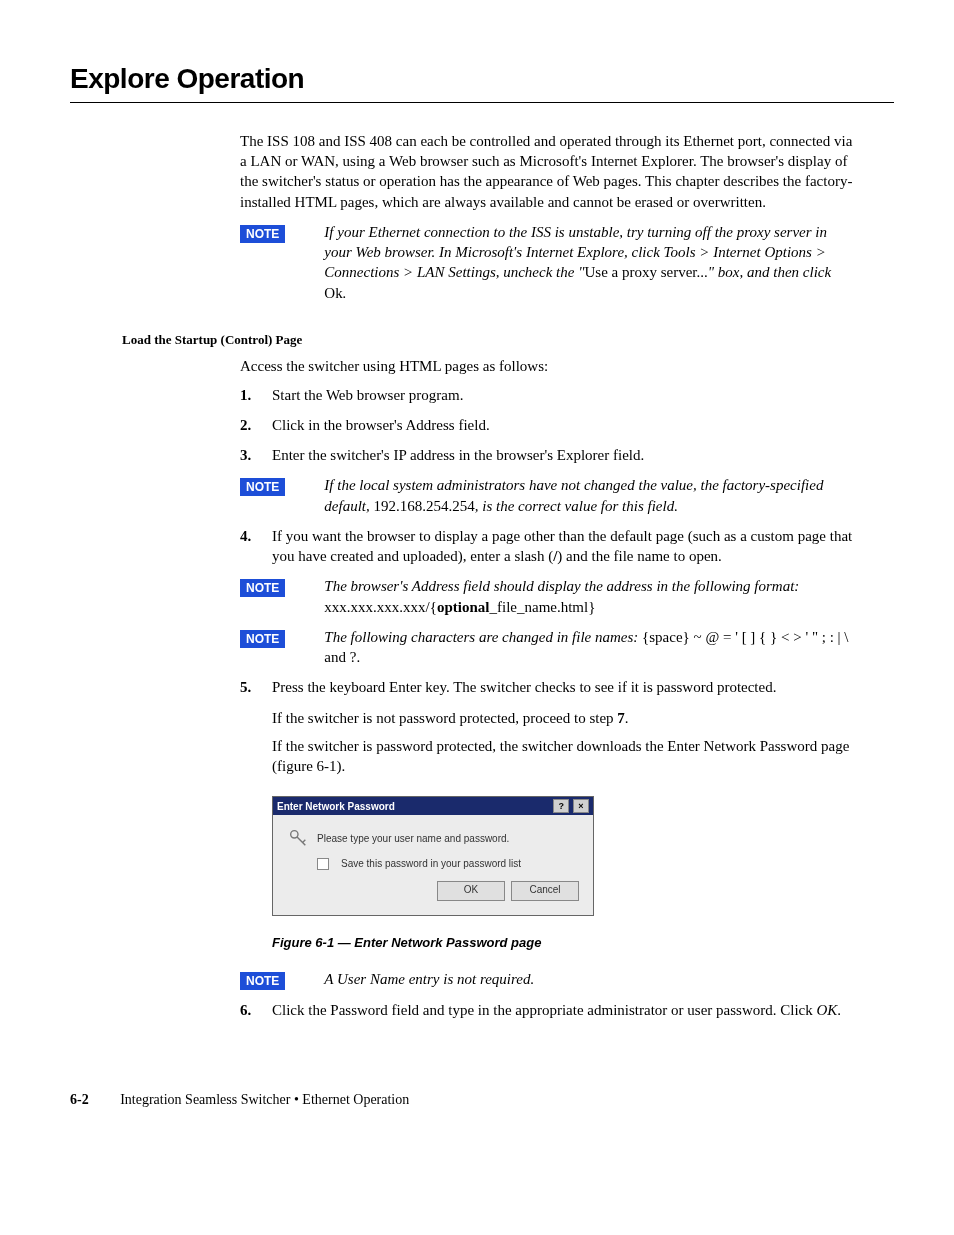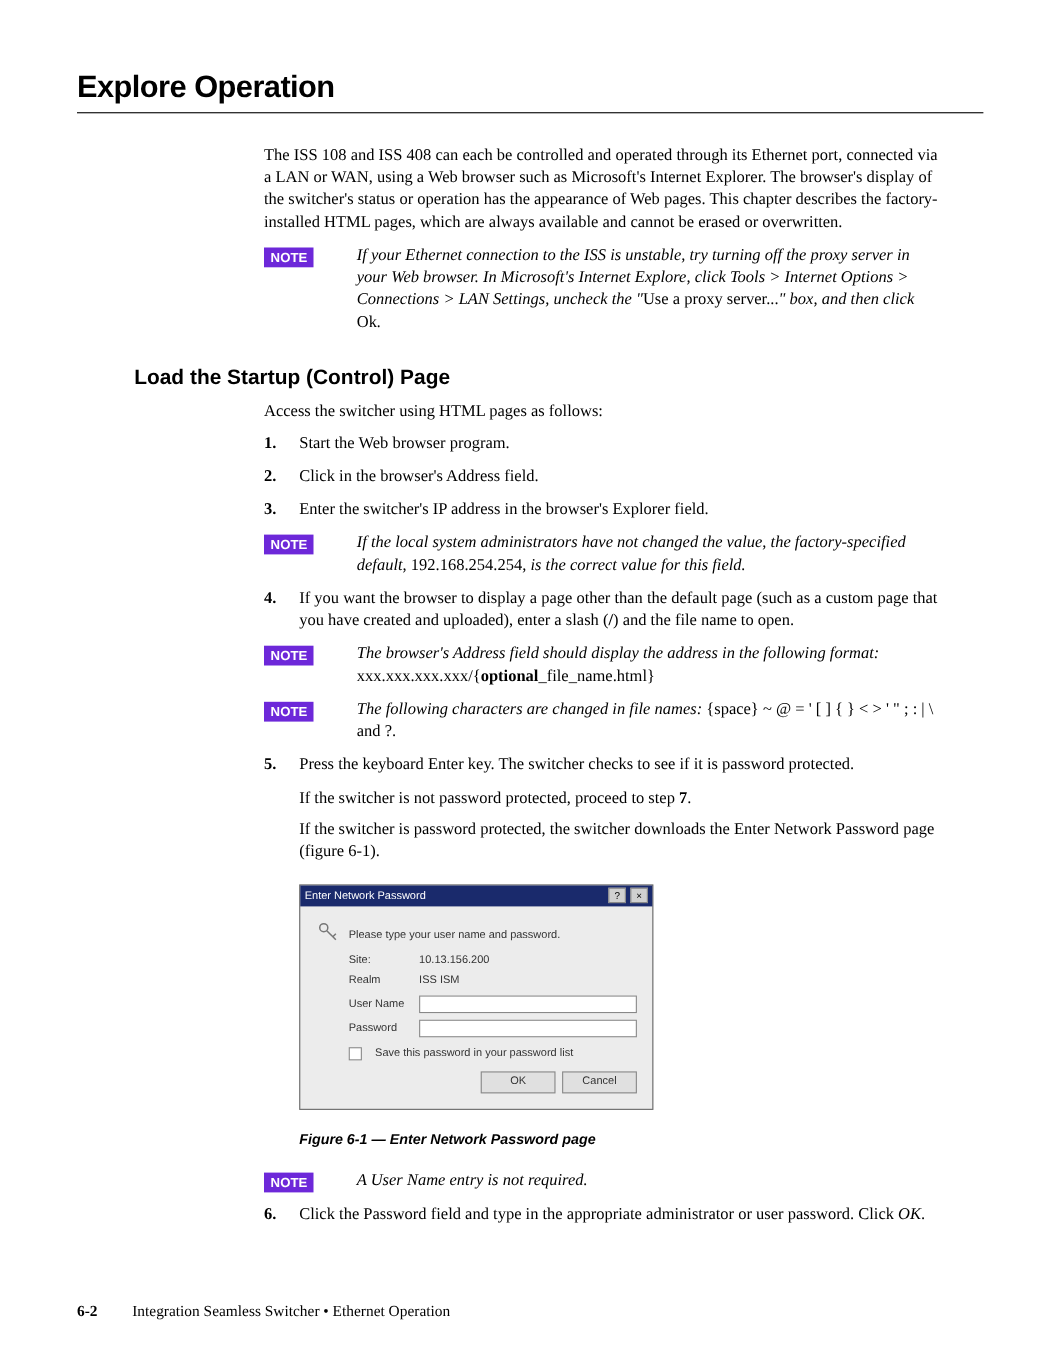--- a/index.html
+++ b/index.html
@@ -19,41 +19,41 @@
     font-size: 28px;
     margin: 0 0 4px 0;
     letter-spacing: -0.5px;
   }
   hr.rule {
     border: none;
     border-top: 1px solid #000;
     margin: 0 0 28px 0;
   }
   h2.section {
-    font-family: Liberation Sans, sans-serif;
-    font-weight: bold;
-    font-size: 19px;
+    font-family: Liberation Serif, serif;
+    font-weight: bold;
+    font-size: 13px;
     margin: 28px 0 6px 52px;
   }
   .para {
     margin-left: 170px;
     margin-right: 40px;
     margin-top: 8px;
     margin-bottom: 8px;
   }
   .note-row {
     display: flex;
     margin-left: 170px;
     margin-right: 40px;
     margin-top: 10px;
     margin-bottom: 10px;
   }
   .note-badge {
     flex: 0 0 auto;
-    background: #6d28d9;
+    background: #1d4ed8;
     color: #fff;
     font-family: Verdana, Geneva, sans-serif;
     font-weight: bold;
     font-size: 12px;
     padding: 1px 6px;
     height: 16px;
     line-height: 16px;
     margin-right: 14px;
     margin-top: 3px;
     white-space: nowrap;
@@ -96,37 +96,37 @@
     font-size: 10px;
     color: #333;
   }
   .dlg-title {
     background: #1a2a6c;
     color: #fff;
     padding: 2px 4px;
     display: flex;
     justify-content: space-between;
     align-items: center;
-    font-weight: normal;
+    font-weight: bold;
   }
   .dlg-title .ctrls span {
     display: inline-block;
     width: 14px; height: 12px;
     background: #d0d0d0;
     color: #000;
     font-size: 9px;
     text-align: center;
     line-height: 12px;
     border: 1px solid #888;
     margin-left: 1px;
   }
   .dlg-body {
     padding: 12px 14px 14px 14px;
   }
-  .dlg-msg-row { display:flex; align-items:flex-end; margin-bottom:8px;}
+  .dlg-msg-row { display:flex; align-items:center; margin-bottom:8px;}
   .dlg-icon {
     width: 22px; height: 22px; margin-right: 8px;
     display:flex; align-items:center; justify-content:center;
     font-size:16px; color:#666;
   }
   .dlg-grid {
     display: grid;
     grid-template-columns: 60px 1fr;
     row-gap: 6px;
     column-gap: 4px;
@@ -252,30 +252,20 @@
     <div class="dlg-msg-row">
       <div class="dlg-icon">
         <svg width="22" height="22" viewBox="0 0 24 24">
             <circle cx="8" cy="8" r="4" fill="none" stroke="#777" stroke-width="1.5"></circle>
             <line x1="11" y1="11" x2="20" y2="20" stroke="#777" stroke-width="1.5"></line>
             <line x1="17" y1="17" x2="20" y2="14" stroke="#777" stroke-width="1.5"></line>
           </svg>
       </div>
       <div>Please type your user name and password.</div>
     </div>
-    <div class="dlg-grid">
-      <div>Site:</div>
-      <div>10.13.156.200</div>
-      <div>Realm</div>
-      <div>ISS ISM</div>
-      <div>User Name</div>
-      <div class="dlg-input"></div>
-      <div>Password</div>
-      <div class="dlg-input"></div>
-    </div>
     <div class="dlg-chk">
       <div class="box"></div>
       <span>Save this password in your password list</span>
     </div>
     <div class="dlg-btns">
       <div class="dlg-btn">OK</div>
       <div class="dlg-btn">Cancel</div>
     </div>
   </div>
 </div>

